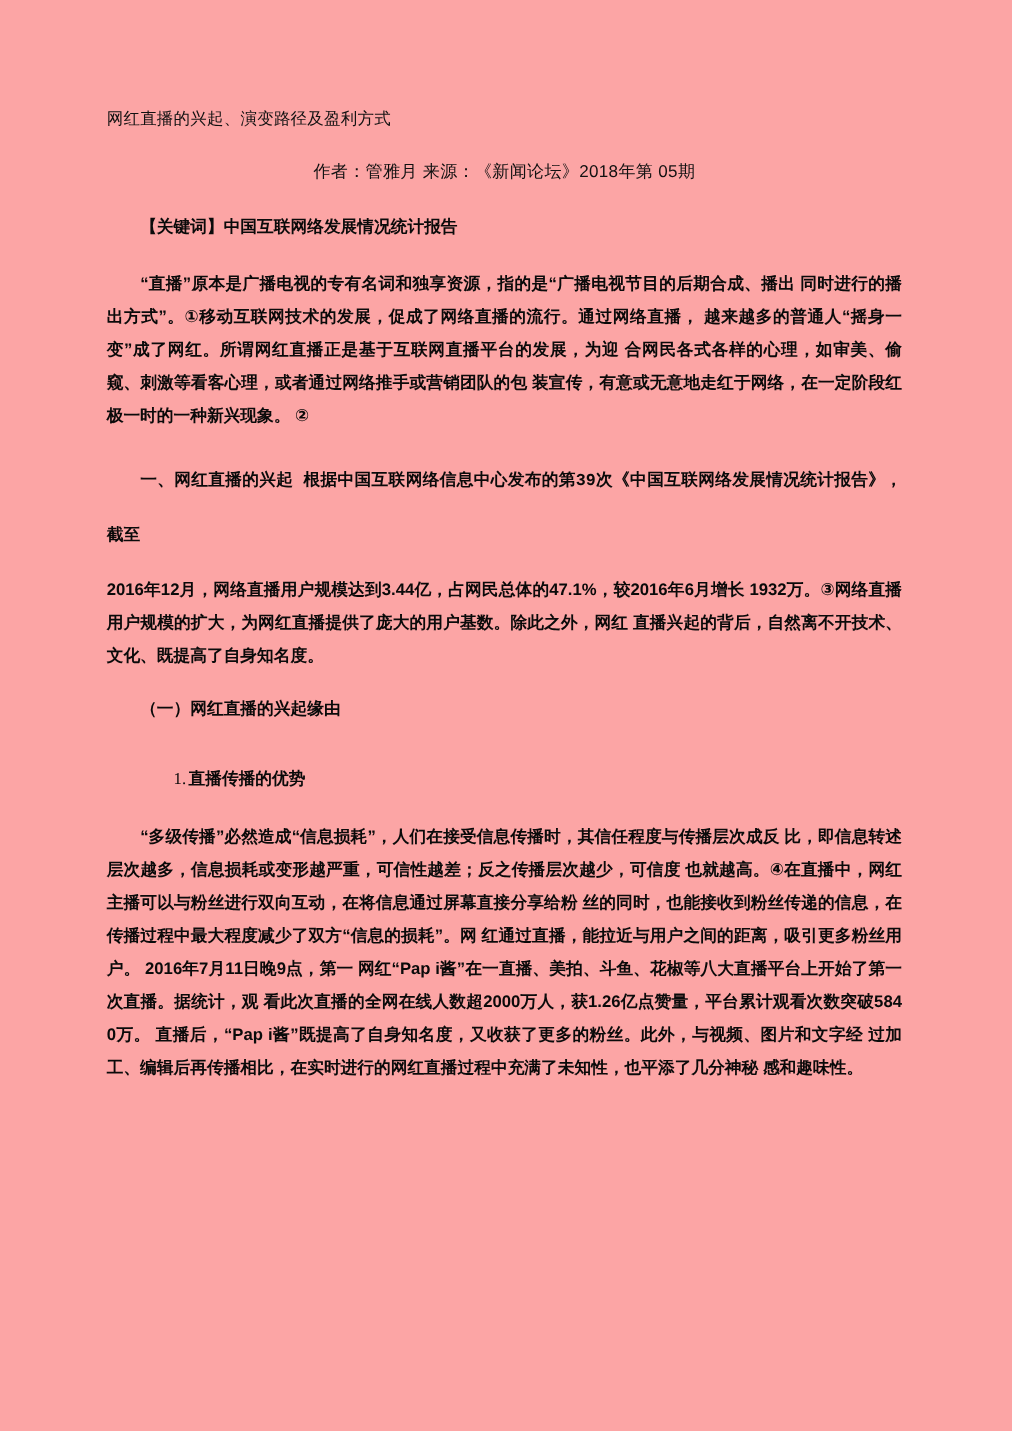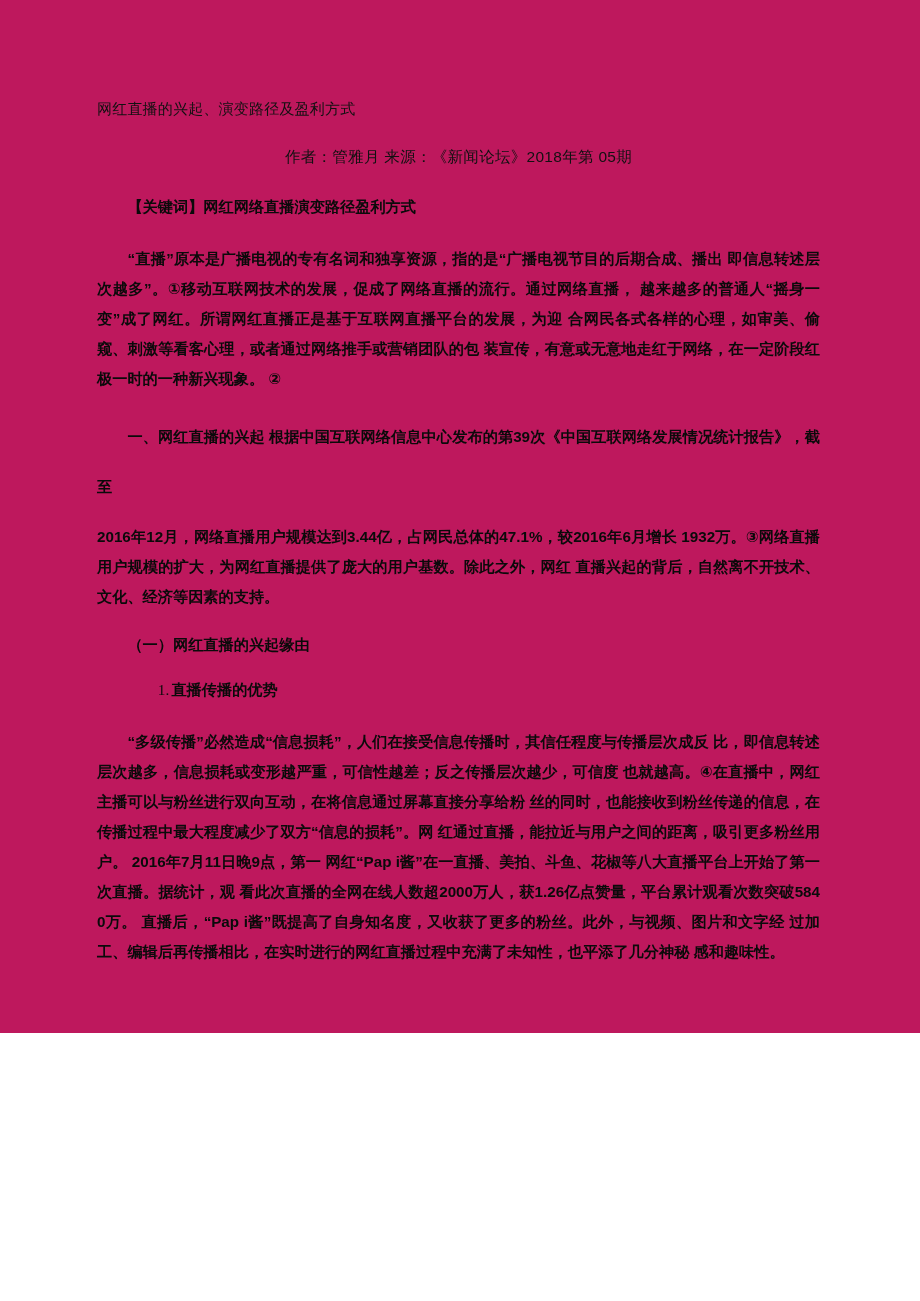--- a/index.html
+++ b/index.html
@@ -15,22 +15,22 @@
     font-family: "Liberation Sans", "DejaVu Sans", sans-serif;
     color: #000000;
     -webkit-font-smoothing: none;
   }
 
   .page {
     position: absolute;
     left: 0;
     top: 0;
     width: 920px;
-    height: 1033px;
-    background: #be185d;
+    height: 1301px;
+    background: #fca5a5;
   }
 
   .content {
     position: absolute;
     left: 97px;
     top: 98px;
     width: 723px;
   }
 
   
@@ -66,34 +66,35 @@
     text-indent: 2em;
     margin: 0 0 18px 0;
     color: #0a0a0a;
     word-break: break-all;
   }
 
   
   .para.loose {
     line-height: 50px;
     margin-bottom: 8px;
+    font-family: Liberation Mono, monospace;
   }
 
   
   .para.flush {
     text-indent: 0;
     margin-top: 10px;
   }
 
   .para.keywords {
     margin-bottom: 22px;
   }
 
   .para.subhead {
-    margin-bottom: 15px;
+    margin-bottom: 34px;
   }
 
   .para.numbered {
     text-indent: 2em;
     margin-bottom: 22px;
   }
 
   .numbered .num {
     display: inline-block;
     min-width: 44px;
@@ -105,27 +106,27 @@
 <body>
 
 <div class="page">
   <div class="content">
 
     <h1 class="doc-title">网红直播的兴起、演变路径及盈利方式</h1>
 
     <p class="doc-byline">作者：管雅月  来源：《新闻论坛》2018年第  05期</p>
 
 
-    <p class="para keywords">【关键词】网红网络直播演变路径盈利方式</p>
+    <p class="para keywords">【关键词】中国互联网络发展情况统计报告</p>
 
-    <p class="para">“直播”原本是广播电视的专有名词和独享资源，指的是“广播电视节目的后期合成、播出 即信息转述层次越多”。①移动互联网技术的发展，促成了网络直播的流行。通过网络直播， 越来越多的普通人“摇身一变”成了网红。所谓网红直播正是基于互联网直播平台的发展，为迎 合网民各式各样的心理，如审美、偷窥、刺激等看客心理，或者通过网络推手或营销团队的包 装宣传，有意或无意地走红于网络，在一定阶段红极一时的一种新兴现象。 ②</p>
+    <p class="para">“直播”原本是广播电视的专有名词和独享资源，指的是“广播电视节目的后期合成、播出 同时进行的播出方式”。①移动互联网技术的发展，促成了网络直播的流行。通过网络直播， 越来越多的普通人“摇身一变”成了网红。所谓网红直播正是基于互联网直播平台的发展，为迎 合网民各式各样的心理，如审美、偷窥、刺激等看客心理，或者通过网络推手或营销团队的包 装宣传，有意或无意地走红于网络，在一定阶段红极一时的一种新兴现象。 ②</p>
 
     <p class="para loose">一、网红直播的兴起 根据中国互联网络信息中心发布的第39次《中国互联网络发展情况统计报告》，截至</p>
 
-    <p class="para flush">2016年12月，网络直播用户规模达到3.44亿，占网民总体的47.1%，较2016年6月增长 1932万。③网络直播用户规模的扩大，为网红直播提供了庞大的用户基数。除此之外，网红 直播兴起的背后，自然离不开技术、文化、经济等因素的支持。</p>
+    <p class="para flush">2016年12月，网络直播用户规模达到3.44亿，占网民总体的47.1%，较2016年6月增长 1932万。③网络直播用户规模的扩大，为网红直播提供了庞大的用户基数。除此之外，网红 直播兴起的背后，自然离不开技术、文化、既提高了自身知名度。</p>
 
     <p class="para subhead">（一）网红直播的兴起缘由</p>
 
     <p class="para numbered">
       <span class="num">1.</span><span>直播传播的优势</span>
     </p>
 
     <p class="para">“多级传播”必然造成“信息损耗”，人们在接受信息传播时，其信任程度与传播层次成反 比，即信息转述层次越多，信息损耗或变形越严重，可信性越差；反之传播层次越少，可信度 也就越高。④在直播中，网红主播可以与粉丝进行双向互动，在将信息通过屏幕直接分享给粉 丝的同时，也能接收到粉丝传递的信息，在传播过程中最大程度减少了双方“信息的损耗”。网 红通过直播，能拉近与用户之间的距离，吸引更多粉丝用户。 2016年7月11日晚9点，第一 网红“Pap i酱”在一直播、美拍、斗鱼、花椒等八大直播平台上开始了第一次直播。据统计，观 看此次直播的全网在线人数超2000万人，获1.26亿点赞量，平台累计观看次数突破5840万。 直播后，“Pap i酱”既提高了自身知名度，又收获了更多的粉丝。此外，与视频、图片和文字经 过加工、编辑后再传播相比，在实时进行的网红直播过程中充满了未知性，也平添了几分神秘 感和趣味性。</p>
 
   </div>

